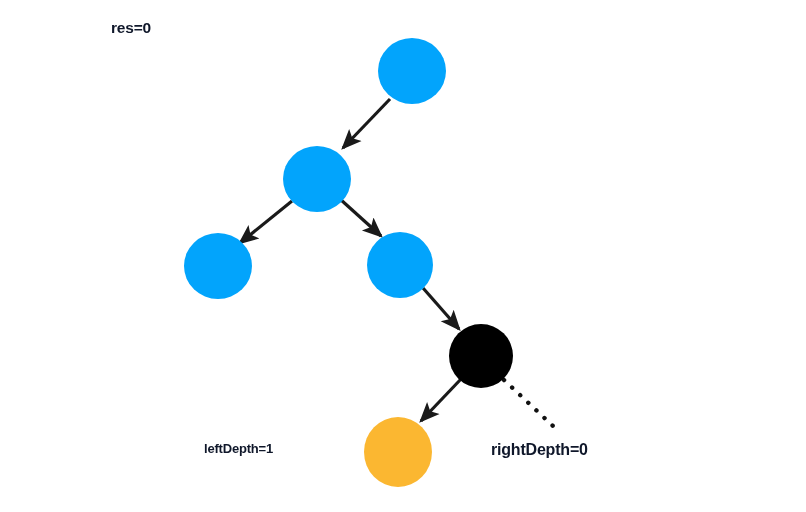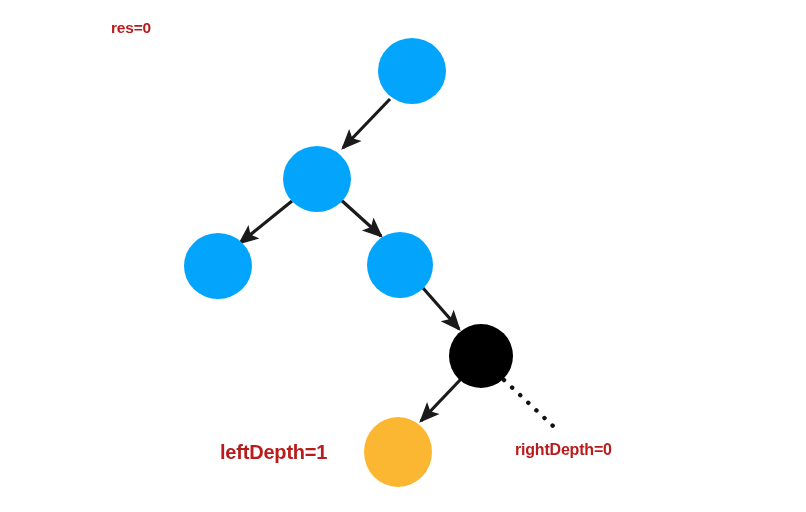--- a/index.html
+++ b/index.html
@@ -24,41 +24,41 @@
     position: absolute;
     top: 0;
     left: 0;
     width: 806px;
     height: 512px;
   }
   .diagram-label {
     position: absolute;
     font-family: "Liberation Sans", sans-serif;
     font-weight: bold;
-    color: #b91c1c;
+    color: #0f172a;
     white-space: nowrap;
     letter-spacing: -0.2px;
   }
   .label-res-root {
     left: 111px;
     top: 19px;
     font-size: 15.5px;
   }
   .label-res-black {
     left: 541px;
     top: 344px;
     font-size: 16px;
   }
   .label-leftdepth {
-    left: 220px;
+    left: 204px;
     top: 441px;
-    font-size: 20px;
+    font-size: 13px;
   }
   .label-rightdepth {
-    left: 515px;
+    left: 491px;
     top: 441px;
     font-size: 16px;
   }
 </style>
 </head>
 <body>
 
 <div id="diagram-canvas" style="background: rgb(255, 255, 255);">
 
   <svg id="tree-svg" viewBox="0 0 806 512">

